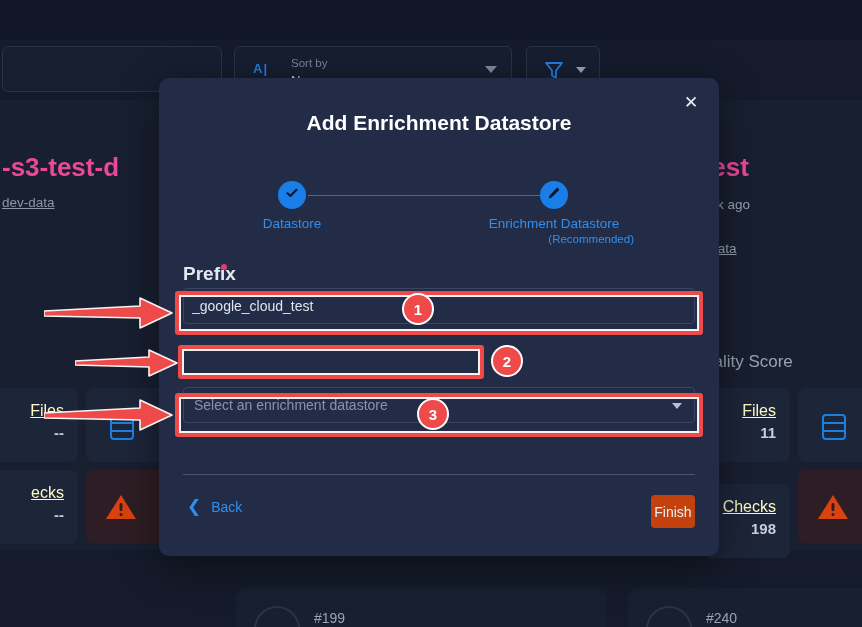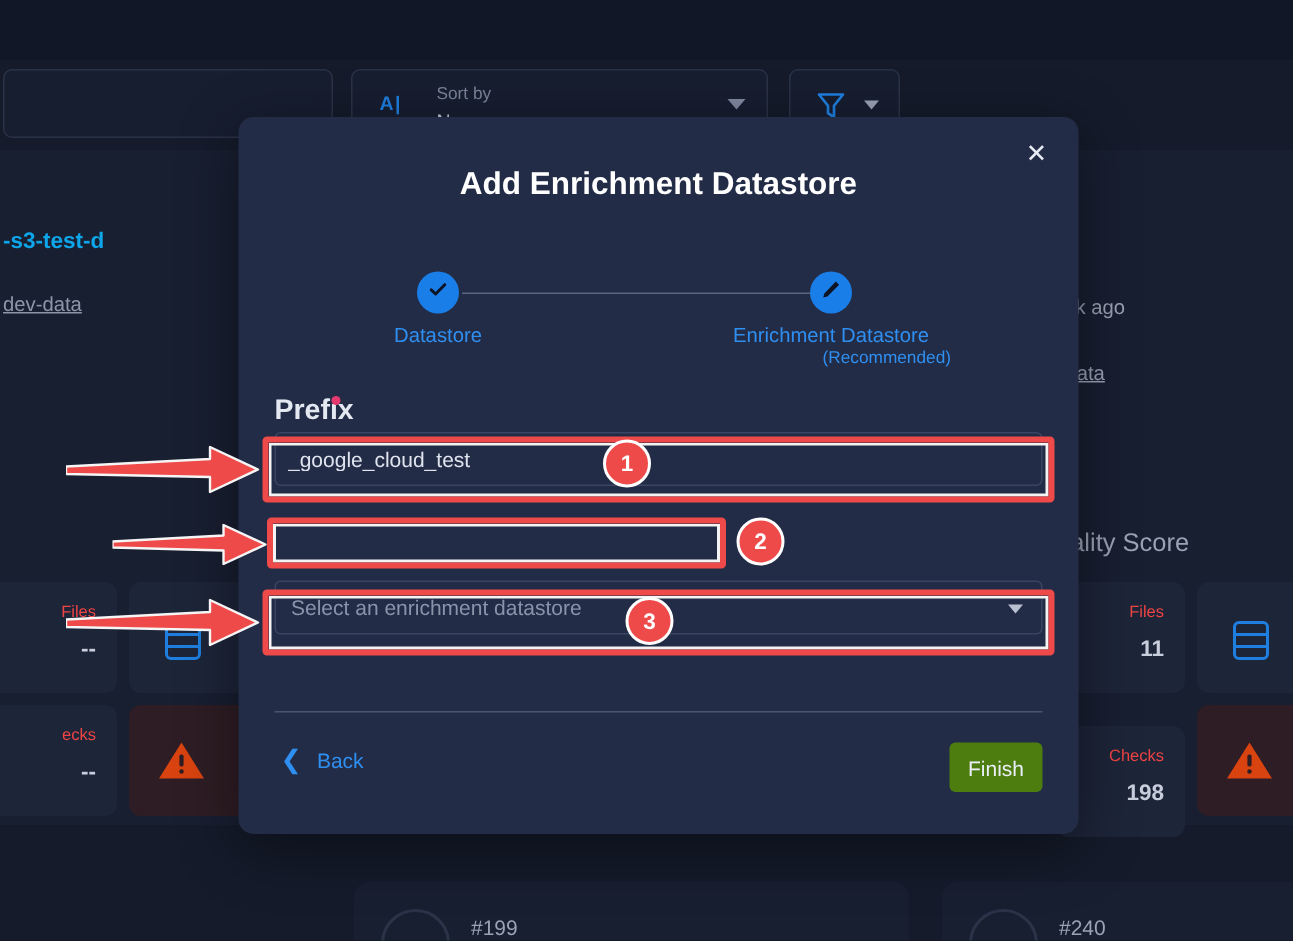--- a/index.html
+++ b/index.html
@@ -84,21 +84,21 @@
   .card {
     position: absolute;
     background: #181f31;
     border-radius: 10px;
   }
   .card-left  { left: -210px; top: 0px;  width: 432px; height: 450px; }
   .card-right { left: 612px;  top: 0px;  width: 432px; height: 450px; }
 
   .card-title {
     position: absolute; top: 52px;
-    font-size: 15px; font-weight: bold; color: #0ea5e9;
+    font-size: 26px; font-weight: bold; color: #ec4899;
     white-space: nowrap;
     text-align: center;
   }
   .card-left  .card-title { left: 212px; }
   .card-right .card-title { left: 30px; }
 
   .card-link {
     position: absolute;
     font-size: 13.5px; color: #8d95a8;
     text-decoration: underline;
@@ -126,21 +126,21 @@
 
   .tile {
     position: absolute;
     background: #1d2539;
     border-radius: 8px;
   }
   .tile.alert { background: #2e1d24; }
 
   .tile-label {
     position: absolute; right: 14px; top: 14px;
-    font-size: 11px; color: #ef4444;
+    font-size: 16px; color: #fef9c3; text-decoration: underline;
   }
   .tile-value {
     position: absolute; right: 14px; top: 36px;
     font-size: 15px; color: #c8cedb; font-weight: bold;
   }
 
   .db-icon { position: absolute; left: 22px; top: 24px; }
   .warn-icon { position: absolute; left: 18px; top: 22px; }
 
   .bottom-card {
@@ -293,22 +293,22 @@
     display: flex; align-items: center; gap: 10px;
     cursor: pointer;
     background: none; border: none;
     font-family: "Liberation Sans", sans-serif;
   }
   .back-chevron { font-size: 17px; color: #2f8ff0; line-height: 1; }
   .back-text { font-size: 14px; color: #2f8ff0; }
 
   .finish-btn {
     position: absolute; right: 24px; top: 417px;
-    width: 62px; height: 33px;
-    background: #4d7c0f;
+    width: 44px; height: 33px;
+    background: #c2410c;
     border: none; border-radius: 4px;
     color: #e9eef7; font-size: 14px;
     font-family: "Liberation Sans", sans-serif;
     cursor: pointer;
   }
 
   
   .anno-layer { position: absolute; inset: 0; pointer-events: none; }
 
   .anno-box {

